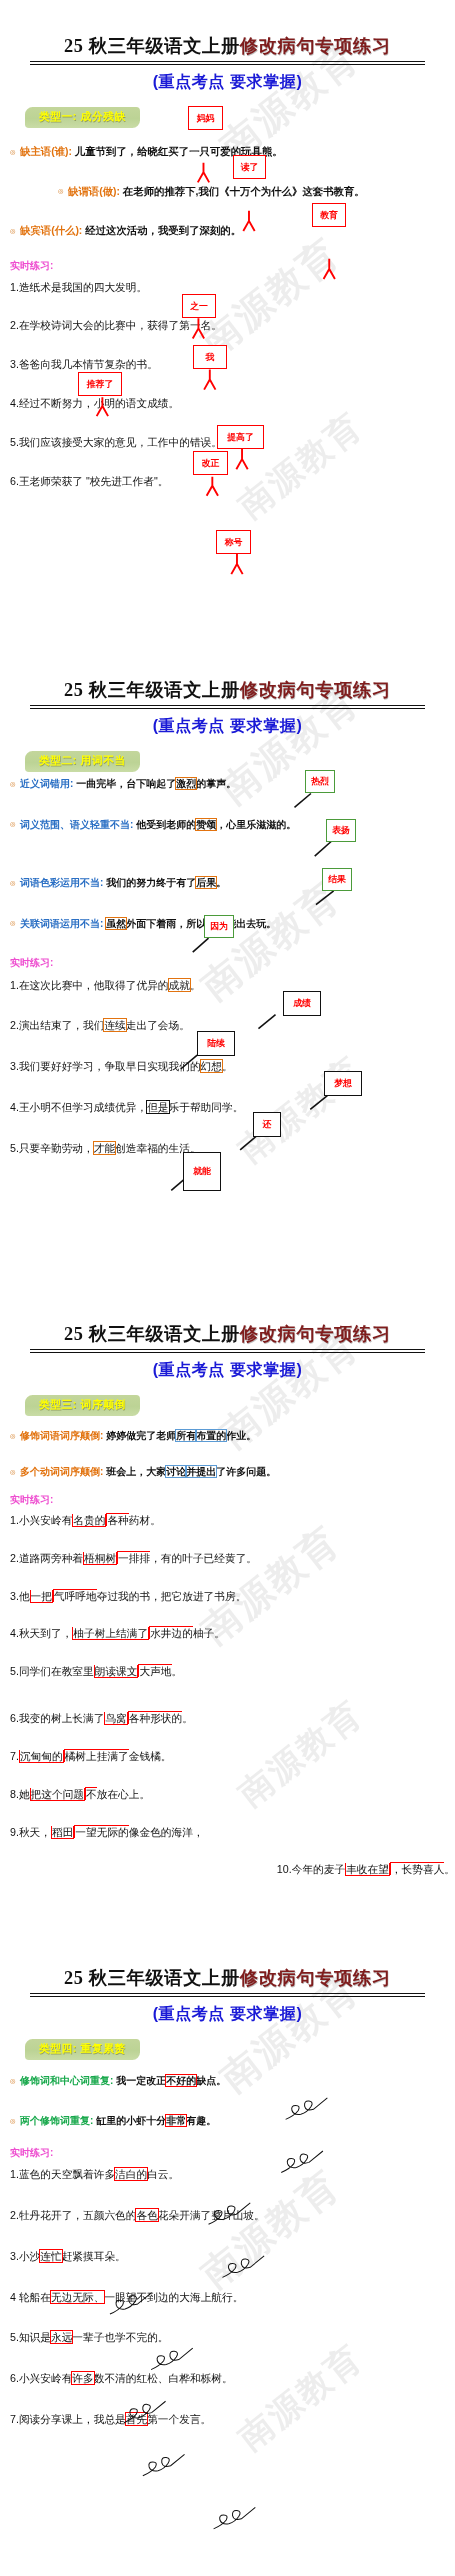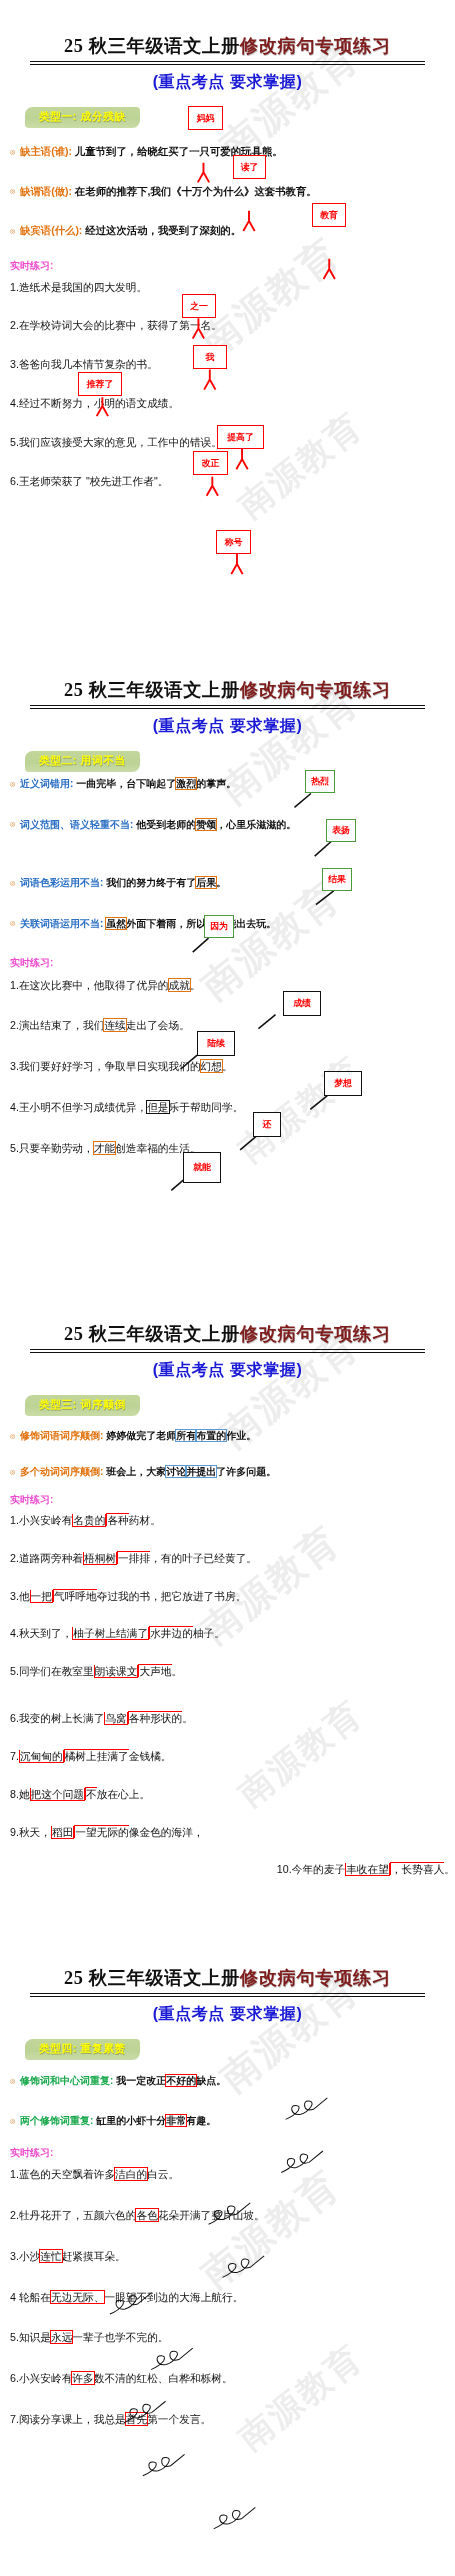--- a/index.html
+++ b/index.html
@@ -127,21 +127,21 @@
   <div class="badge-wrap">
     <span class="badge">类型一: 成分残缺</span>
   </div>
 
   <div class="lines">
     <div class="eg" style="margin-top:17.7px;">
       <span class="bullet">◎</span>
       <span class="lbl orange">缺主语(谁):</span>
       <span class="body">儿童节到了，</span><span class="body">给晓红买了一只可爱的玩具熊。</span>
     </div>
-    <div class="eg" style="margin-top:28px;">
+    <div class="eg" style="margin-top:28px;margin-left:48px;">
       <span class="bullet">◎</span>
       <span class="lbl orange">缺谓语(做):</span>
       <span class="body">在老师的推荐下,我们</span><span class="body">《十万个为什么》这套书教育。</span>
     </div>
     <div class="eg" style="margin-top:28px;">
       <span class="bullet">◎</span>
       <span class="lbl orange">缺宾语(什么):</span>
       <span class="body">经过这次活动，我受到了深刻的</span><span class="body">。</span>
     </div>
   </div>
@@ -244,21 +244,21 @@
   </svg>
 
   <div class="callout greenbox" style="left:305px; top:126px; width:30px; height:23px;">热烈</div>
   <div class="callout greenbox" style="left:326px; top:175px; width:30px; height:23px;">表扬</div>
   <div class="callout greenbox" style="left:322px; top:224px; width:30px; height:23px;">结果</div>
   <div class="callout greenbox" style="left:204px; top:271px; width:30px; height:23px;">因为</div>
   <div class="callout blackbox" style="left:283px; top:347px; width:38px; height:25px;">成绩</div>
   <div class="callout blackbox" style="left:197px; top:387px; width:38px; height:25px;">陆续</div>
   <div class="callout blackbox" style="left:324px; top:427px; width:38px; height:25px;">梦想</div>
   <div class="callout blackbox" style="left:253px; top:468px; width:28px; height:25px;">还</div>
-  <div class="callout blackbox" style="left:183px; top:508px; width:38px; height:31px;">就能</div>
+  <div class="callout blackbox" style="left:183px; top:508px; width:38px; height:39px;">就能</div>
 </div>
 
 <div class="slide">
   <div class="wm">
     <span class="w1">南源教育</span>
     <span class="w2">南源教育</span>
     <span class="w3">南源教育</span>
   </div>
 
   <div class="hdr">

